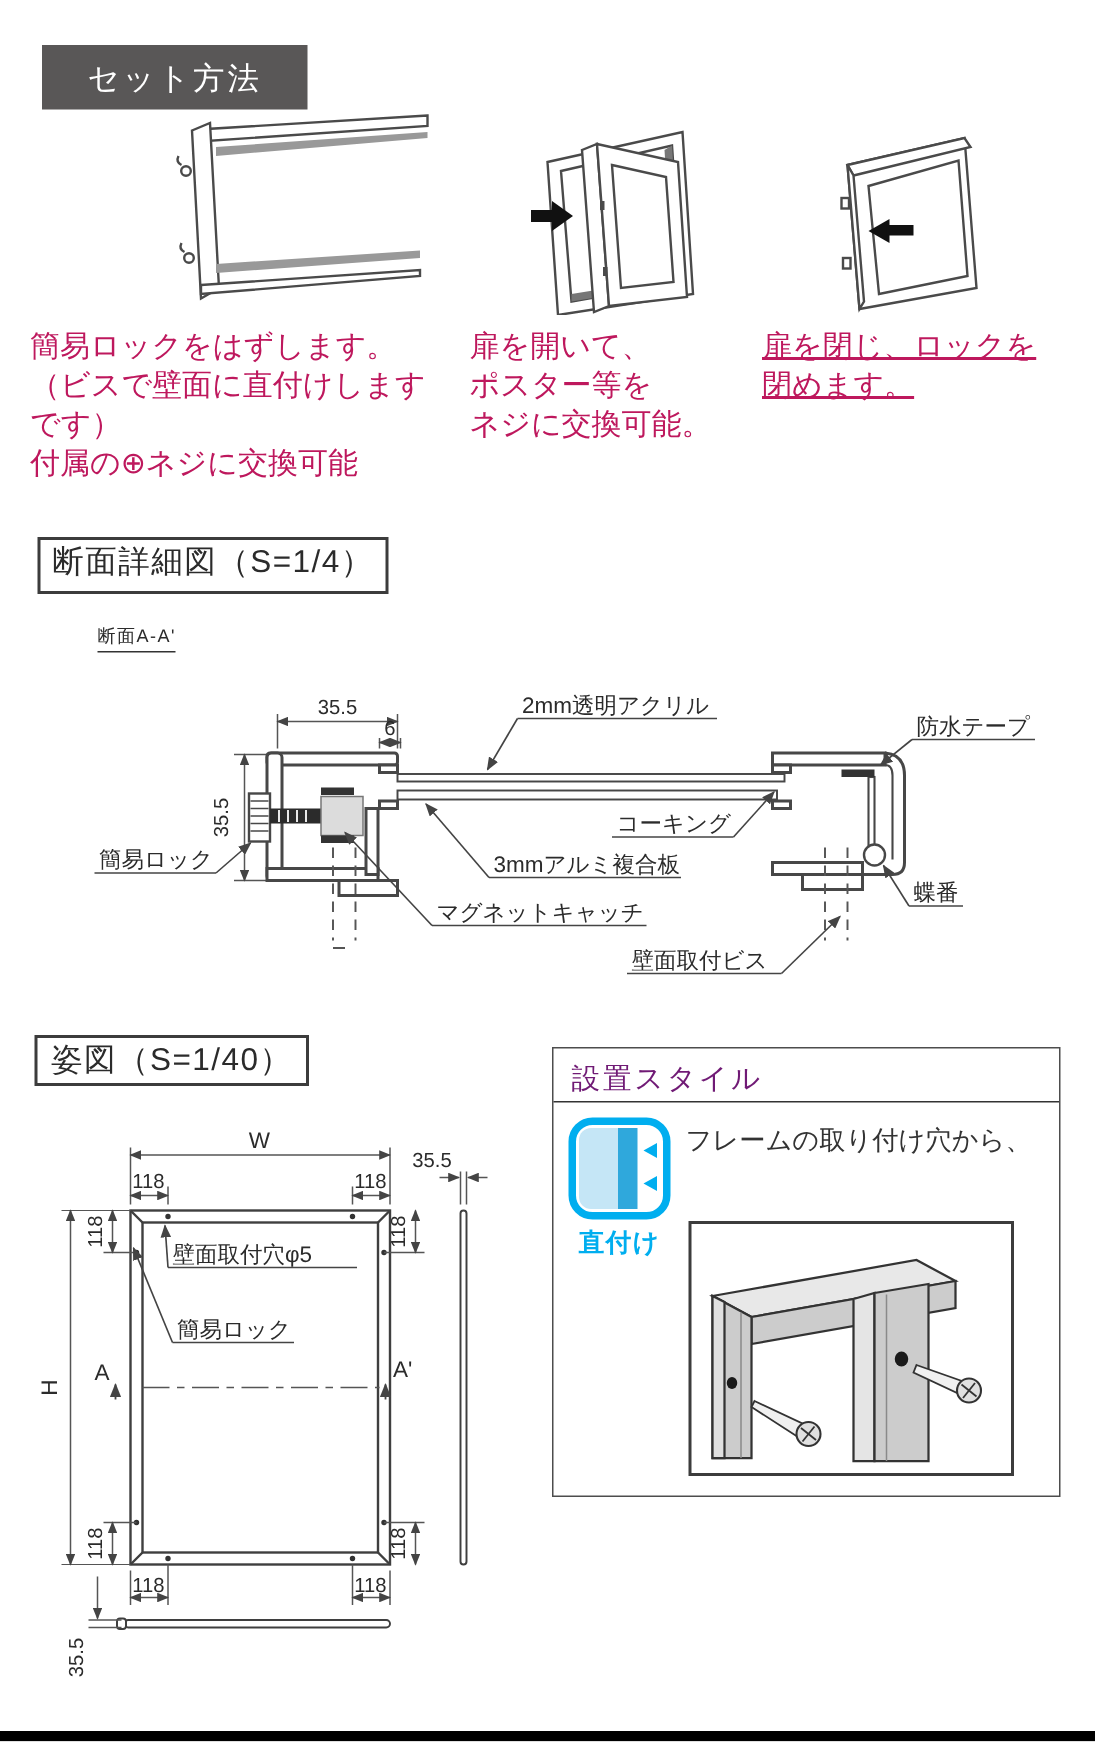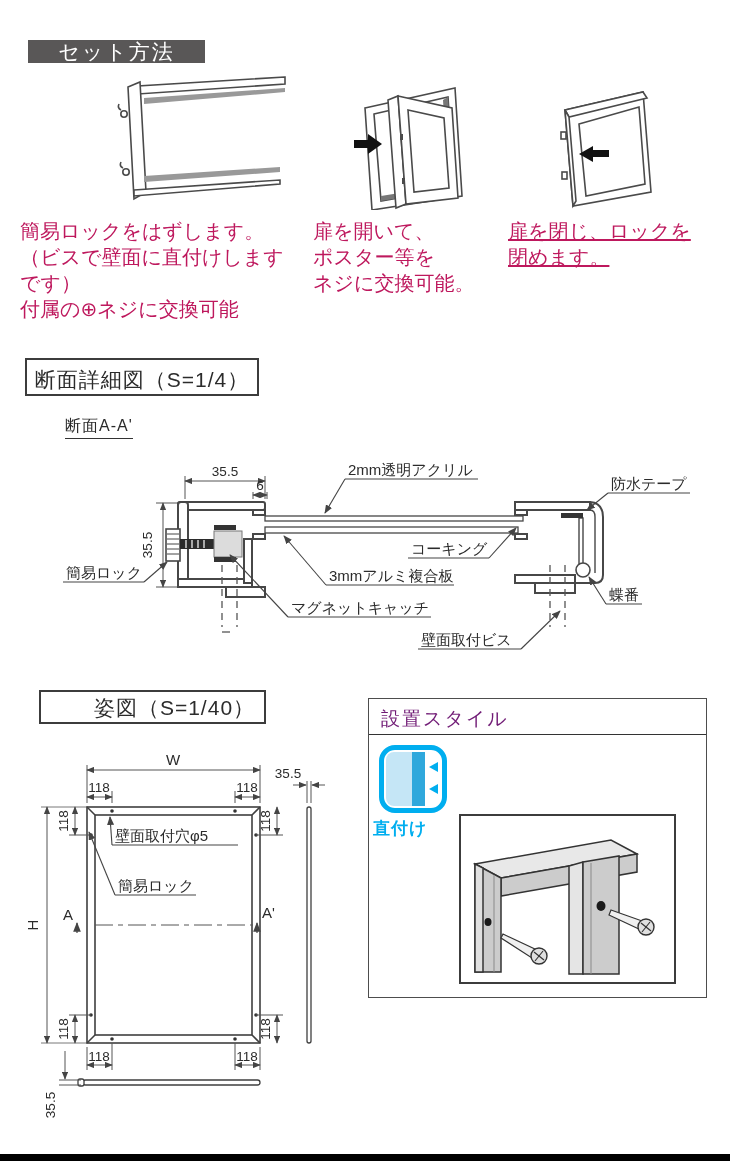--- a/index.html
+++ b/index.html
@@ -1,43 +1,43 @@
 <!DOCTYPE html>
 <html><head>
 <meta charset="utf-8">
 <style>
   html,body{margin:0;padding:0;background:#fff;}
   .page{position:relative;width:730px;height:1161px;background:#fff;overflow:hidden;
         font-family:"Liberation Sans","DejaVu Sans",sans-serif;color:#2b2b2b;}
-  .banner{position:absolute;left:28px;top:30px;width:177px;height:23px;background:#595757;
-          color:#fff;font-size:21px;letter-spacing:2px;display:flex;align-items:center;justify-content:center;margin-top:10px;}
+  .banner{position:absolute;left:28px;top:30px;width:177px;height:43px;background:#595757;
+          color:#fff;font-size:21px;letter-spacing:2px;display:flex;align-items:center;justify-content:center;}
   .caption{position:absolute;font-size:20px;line-height:26px;color:#be185d;white-space:nowrap;}
   .cap1{left:20px;top:218px;}
   .cap2{left:313px;top:218px;}
   .cap3{left:508px;top:218px;text-decoration:underline;}
   .heading-box{position:absolute;border:2px solid #3c3c3c;background:#fff;color:#2b2b2b;
-               font-size:21px;display:flex;align-items:flex-end;justify-content:center;letter-spacing:1px;}
+               font-size:21px;display:flex;align-items:flex-start;justify-content:center;letter-spacing:1px;}
   .hb1{left:25px;top:358px;width:230px;height:34px;}
-  .hb2{left:39px;top:690px;width:179px;height:30px;padding-left:44px;}
-  .view-label{position:absolute;left:65px;top:416px;font-size:16px;border-bottom:1.5px solid #333;
+  .hb2{left:23px;top:690px;width:179px;height:30px;}
+  .view-label{position:absolute;left:65px;top:416px;font-size:12px;border-bottom:1.5px solid #333;
               padding-bottom:1px;letter-spacing:1px;}
   .abs{position:absolute;}
   
   .install-box{position:absolute;left:368px;top:698px;width:339px;height:300px;border:1.5px solid #4d4d4d;
                box-sizing:border-box;background:#fff;}
   .install-title{position:absolute;left:12px;top:7px;font-size:19px;letter-spacing:2px;color:#701a75;}
   .install-rule{position:absolute;left:0;right:0;top:35px;height:0;border-top:1.5px solid #333;}
   .style-icon{position:absolute;left:10px;top:46px;width:68px;height:68px;border:5px solid #00AEEF;
               border-radius:16px;box-sizing:border-box;background:#fff;overflow:hidden;}
   .style-icon .fill-left{position:absolute;left:2px;top:2px;width:26px;height:54px;background:#C5E6F6;border-radius:8px 0 0 8px;}
   .style-icon .bar{position:absolute;left:28px;top:2px;width:13px;height:54px;background:#2FA8DC;}
   .style-icon .arrowL{position:absolute;width:0;height:0;border-top:5px solid transparent;
               border-bottom:5px solid transparent;border-right:9px solid #00AEEF;}
   .a1{left:45px;top:12px;} .a2{left:45px;top:34px;}
-  .icon-label{position:absolute;left:4px;top:118px;width:80px;text-align:left;font-size:17px;
+  .icon-label{position:absolute;left:4px;top:118px;width:80px;text-align:center;font-size:17px;
               font-weight:bold;color:#00AEEF;letter-spacing:1px;}
   .install-desc{position:absolute;left:88px;top:49px;font-size:17.5px;line-height:24px;color:#333;white-space:nowrap;}
   .inner-illu{position:absolute;left:90px;top:115px;width:217px;height:170px;border:2px solid #3c3c3c;
               box-sizing:border-box;background:#fff;}
   .footer-bar{position:absolute;left:0;top:1154px;width:730px;height:7px;background:#000;}
   svg text{font-family:"Liberation Sans","DejaVu Sans",sans-serif;fill:#2b2b2b;}
   svg .dimtxt{font-size:13.5px;}
   svg .lbl{font-size:15px;}
 </style>
 </head>
@@ -328,20 +328,21 @@
     <div class="install-title">設置スタイル</div>
     <div class="install-rule"></div>
     <div class="style-icon">
       <div class="fill-left"></div>
       <div class="bar"></div>
       <div class="arrowL a1"></div>
       <div class="arrowL a2"></div>
     </div>
     <div class="icon-label">直付け</div>
     <div class="install-desc">
+      <div>フレームの取り付け穴から、</div>
     </div>
     <div class="inner-illu">
       <svg width="213" height="166" viewBox="0 0 213 166">
         <g stroke="#333" stroke-width="1.5">
           <polygon points="14,48 150,24 176,38 40,62" fill="#e8e8e8"></polygon>
           <polygon points="40,62 176,38 176,56 40,80" fill="#cccccc"></polygon>
           <polygon points="14,48 40,62 40,156 14,156" fill="#cccccc"></polygon>
           <polygon points="14,48 22,52 22,156 14,156" fill="#e0e0e0"></polygon>
           <line x1="33" y1="59" x2="33" y2="156" stroke="#8a8a8a" stroke-width="1"></line>
           <polygon points="108,50 122,46 122,158 108,158" fill="#e5e5e5"></polygon>

